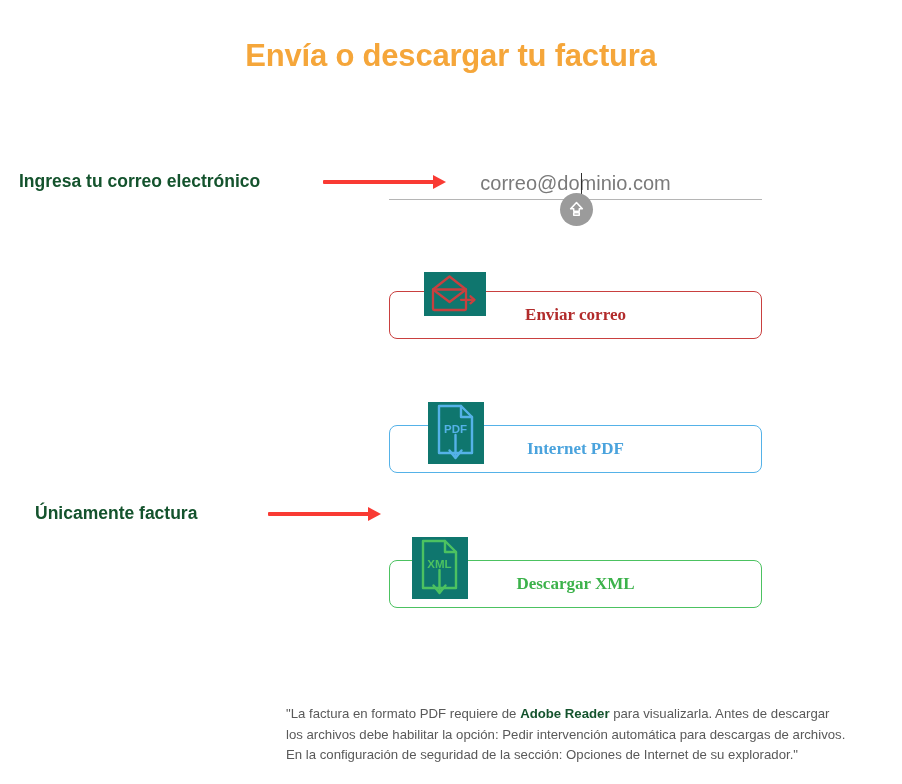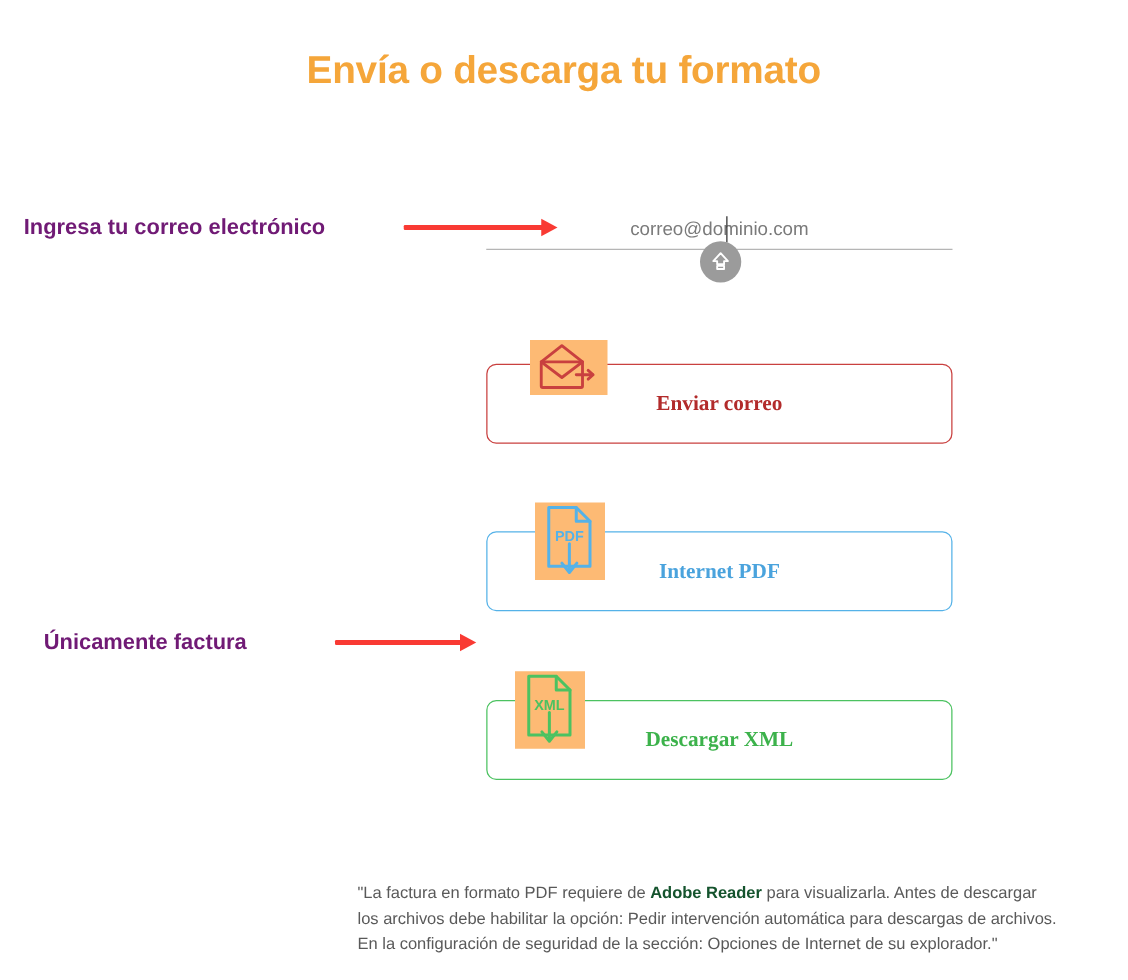--- a/index.html
+++ b/index.html
@@ -26,21 +26,21 @@
     font-family: "Liberation Sans", sans-serif;
     font-weight: bold;
     font-size: 31px;
     letter-spacing: -0.2px;
     color: #f5a63a;
   }
 
   
   .annotation {
     position: absolute;
-    color: #701a75;
+    color: #14532d;
     font-family: "Liberation Sans", sans-serif;
     font-weight: bold;
     font-size: 17.5px;
     white-space: nowrap;
   }
   .annot-email { left: 19px; top: 171px; }
   .annot-download { left: 35px; top: 503px; }
 
   .arrow {
     position: absolute;
@@ -82,21 +82,21 @@
   .email-input {
     width: 100%;
     height: 32px;
     box-sizing: border-box;
     border: none;
     border-bottom: 1px solid #b5b5b5;
     outline: none;
     background: transparent;
     text-align: center;
     font-family: "Liberation Sans", sans-serif;
-    font-size: 15px;
+    font-size: 20px;
     color: #000000;
     padding: 0;
   }
   .email-input::placeholder { color: #7a7a7a; opacity: 1; }
 
   
   .caret {
     position: absolute;
     left: 192px;
     top: 5px;
@@ -116,42 +116,42 @@
     display: flex;
     align-items: center;
     justify-content: center;
   }
 
   
   .action-btn {
     position: absolute;
     left: 389px;
     width: 373px;
-    height: 64px;
+    height: 48px;
     box-sizing: border-box;
     border: 1.6px solid;
     border-radius: 8px;
     background: #ffffff;
     cursor: pointer;
     font-family: "Liberation Serif", serif;
     font-weight: bold;
     font-size: 17px;
     display: flex;
     align-items: center;
     justify-content: center;
     padding: 0;
   }
   .btn-send     { top: 291px; border-color: #c9403f; color: #b22b2b; }
   .btn-pdf      { top: 425px; border-color: #55b2e8; color: #4aa3dd; }
   .btn-xml      { top: 560px; border-color: #4cc261; color: #3cb24b; }
 
   
   .btn-icon {
     position: absolute;
-    background: #fdba74;
+    background: #0f766e;
     display: flex;
     align-items: center;
     justify-content: center;
     pointer-events: none;
   }
   .icon-envelope { left: 424px; top: 272px; width: 62px; height: 44px; }
   .icon-pdf      { left: 428px; top: 402px; width: 56px; height: 62px; }
   .icon-xml      { left: 412px; top: 537px; width: 56px; height: 62px; }
 
   
@@ -163,21 +163,21 @@
     font-family: "Liberation Sans", sans-serif;
     font-size: 13.2px;
     line-height: 20.5px;
     color: #595959;
   }
   .footer-note b { font-weight: bold; color: #14532d; }
 </style>
 </head>
 <body>
 
-<h1 class="page-title">Envía o descarga tu formato</h1>
+<h1 class="page-title">Envía o descargar tu factura</h1>
 
 <div class="annotation annot-email">Ingresa tu correo electrónico</div>
 
 <div class="arrow arrow-email">
   <span class="shaft"></span>
   <span class="head"></span>
 </div>
 
 <div class="email-field">
   <input class="email-input" type="text" placeholder="correo@dominio.com" style="">

